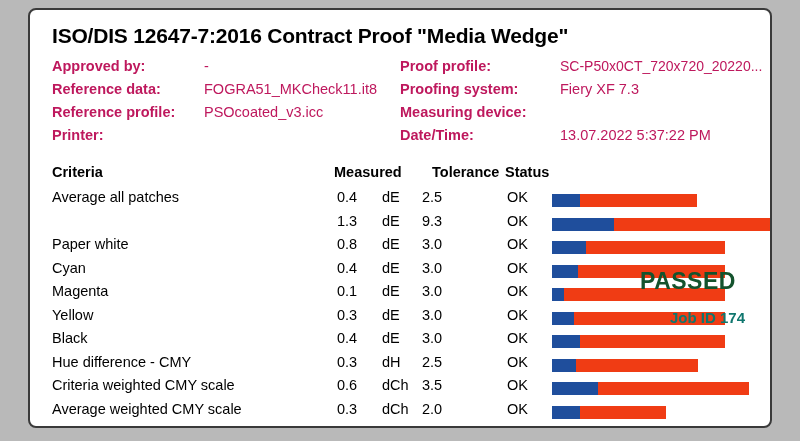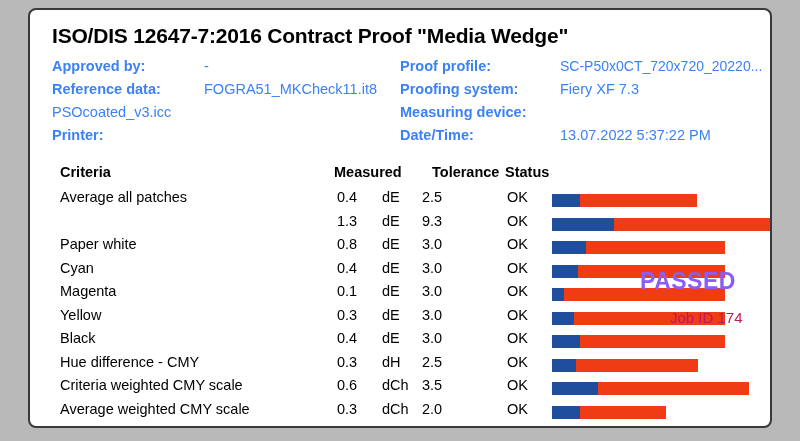--- a/index.html
+++ b/index.html
@@ -39,21 +39,21 @@
     letter-spacing: -0.2px;
     margin-bottom: 10px;
     white-space: nowrap;
   }
 
   
   .info {
     position: relative;
     height: 96px;
     font-size: 14.5px;
-    color: #3b82f6;
+    color: #be185d;
   }
   .info .col-l { position: absolute; left: 0; top: 0; width: 340px; }
   .info .col-r { position: absolute; left: 348px; top: 0; width: 360px; }
   .row {
     display: flex;
     align-items: baseline;
     height: 23px;
     white-space: nowrap;
   }
   .lbl {
@@ -71,21 +71,21 @@
     margin-top: 10px;
     font-size: 14.5px;
     color: #000;
   }
   .thead, .trow {
     position: relative;
     height: 23.5px;
     white-space: nowrap;
   }
   .thead { font-weight: bold; height: 25px; }
-  .c-crit   { position: absolute; left: 8px;   top: 0; }
+  .c-crit   { position: absolute; left: 0;   top: 0; }
   .c-meas   { position: absolute; left: 285; top: 0; }
   .c-meas   { left: 285px; }
   .c-unit   { position: absolute; left: 330px; top: 0; }
   .c-tol    { position: absolute; left: 370px; top: 0; }
   .c-status { position: absolute; left: 455px; top: 0; }
   .c-bar    { position: absolute; left: 500px; top: 5px; height: 13px; }
   .thead .c-meas { left: 282px; }
   .thead .c-tol { left: 380px; }
   .thead .c-status { left: 453px; }
 
@@ -103,30 +103,30 @@
     background: #f03c14;
   }
 
   
   .passed {
     position: absolute;
     left: 588px;
     top: 244px;
     font-size: 23px;
     font-weight: bold;
-    color: #8b5cf6;
+    color: #14532d;
     letter-spacing: 0.5px;
   }
   .jobid {
     position: absolute;
     left: 618px;
     top: 285px;
     font-size: 15px;
-    font-weight: normal;
-    color: #be185d;
+    font-weight: bold;
+    color: #0f766e;
   }
 </style>
 </head>
 <body>
 
 <div class="card">
   <div class="inner">
 
     <div class="title">ISO/DIS 12647-7:2016 Contract Proof "Media Wedge"</div>
 
@@ -134,20 +134,21 @@
       <div class="col-l">
         <div class="row">
           <span class="lbl">Approved by:</span>
           <span class="val">-</span>
         </div>
         <div class="row">
           <span class="lbl">Reference data:</span>
           <span class="val">FOGRA51_MKCheck11.it8</span>
         </div>
         <div class="row">
+          <span class="lbl">Reference profile:</span>
           <span class="val">PSOcoated_v3.icc</span>
         </div>
         <div class="row">
           <span class="lbl">Printer:</span>
         </div>
       </div>
 
       <div class="col-r">
         <div class="row">
           <span class="lbl">Proof profile:</span>

